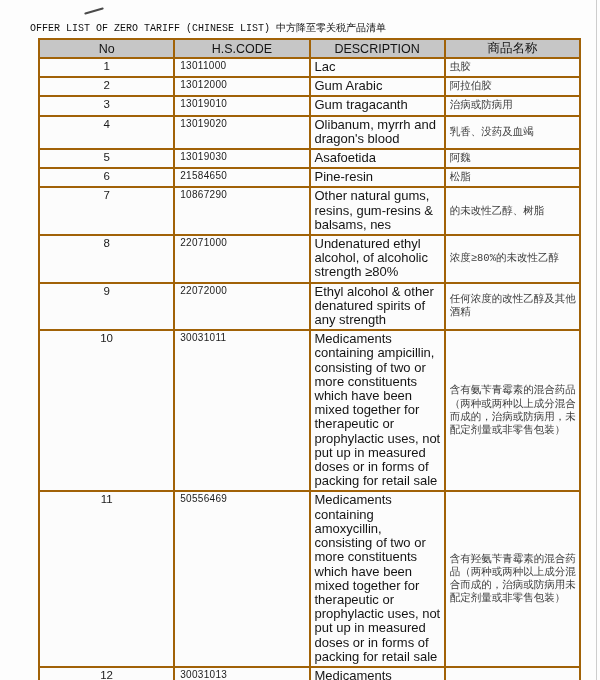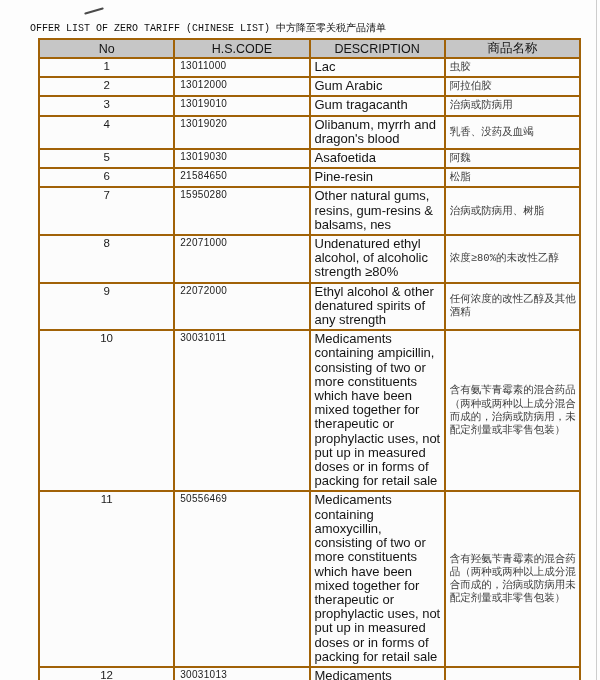--- a/index.html
+++ b/index.html
@@ -116,23 +116,23 @@
       <td class="cn">阿魏</td>
     </tr>
         <tr>
       <td class="no">6</td>
       <td class="code">21584650</td>
       <td class="desc">Pine-resin</td>
       <td class="cn">松脂</td>
     </tr>
         <tr>
       <td class="no">7</td>
-      <td class="code">15950280</td>
+      <td class="code">10867290</td>
       <td class="desc">Other natural gums, resins, gum-resins &amp; balsams, nes</td>
-      <td class="cn">治病或防病用、树脂</td>
+      <td class="cn">的未改性乙醇、树脂</td>
     </tr>
         <tr>
       <td class="no">8</td>
       <td class="code">22071000</td>
       <td class="desc">Undenatured ethyl alcohol, of alcoholic strength ≥80%</td>
       <td class="cn">浓度≥80%的未改性乙醇</td>
     </tr>
         <tr>
       <td class="no">9</td>
       <td class="code">22072000</td>

